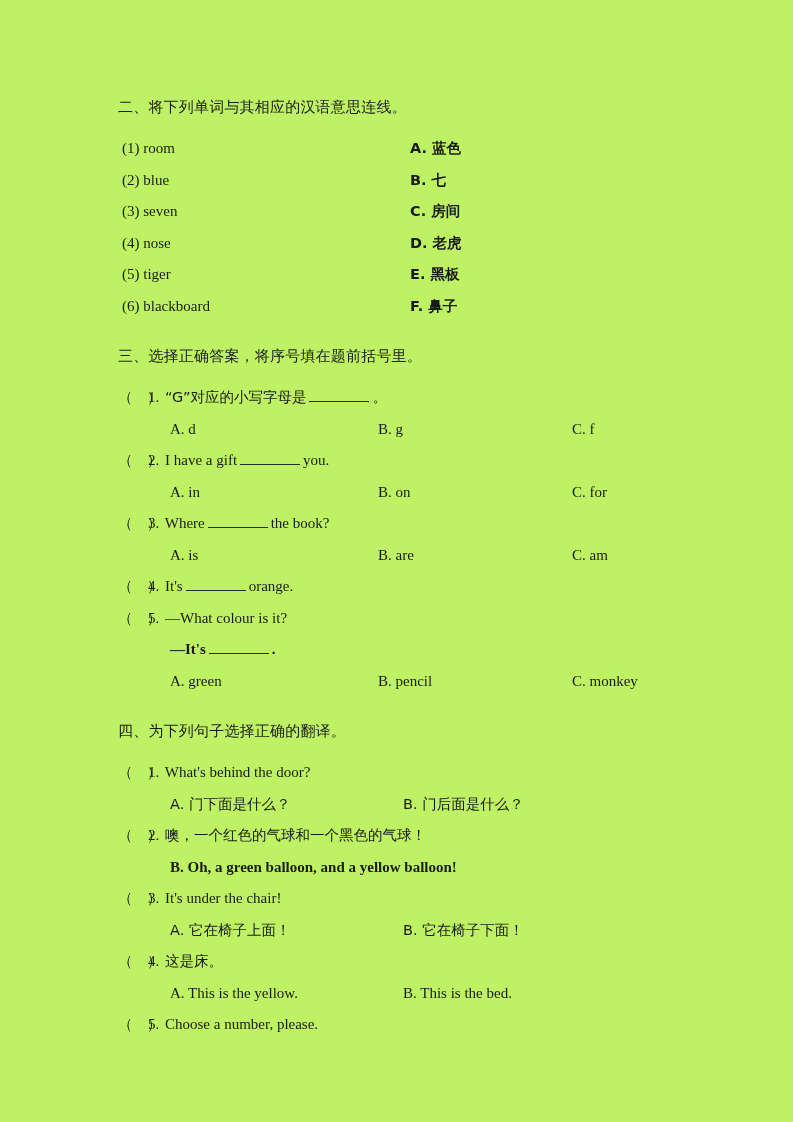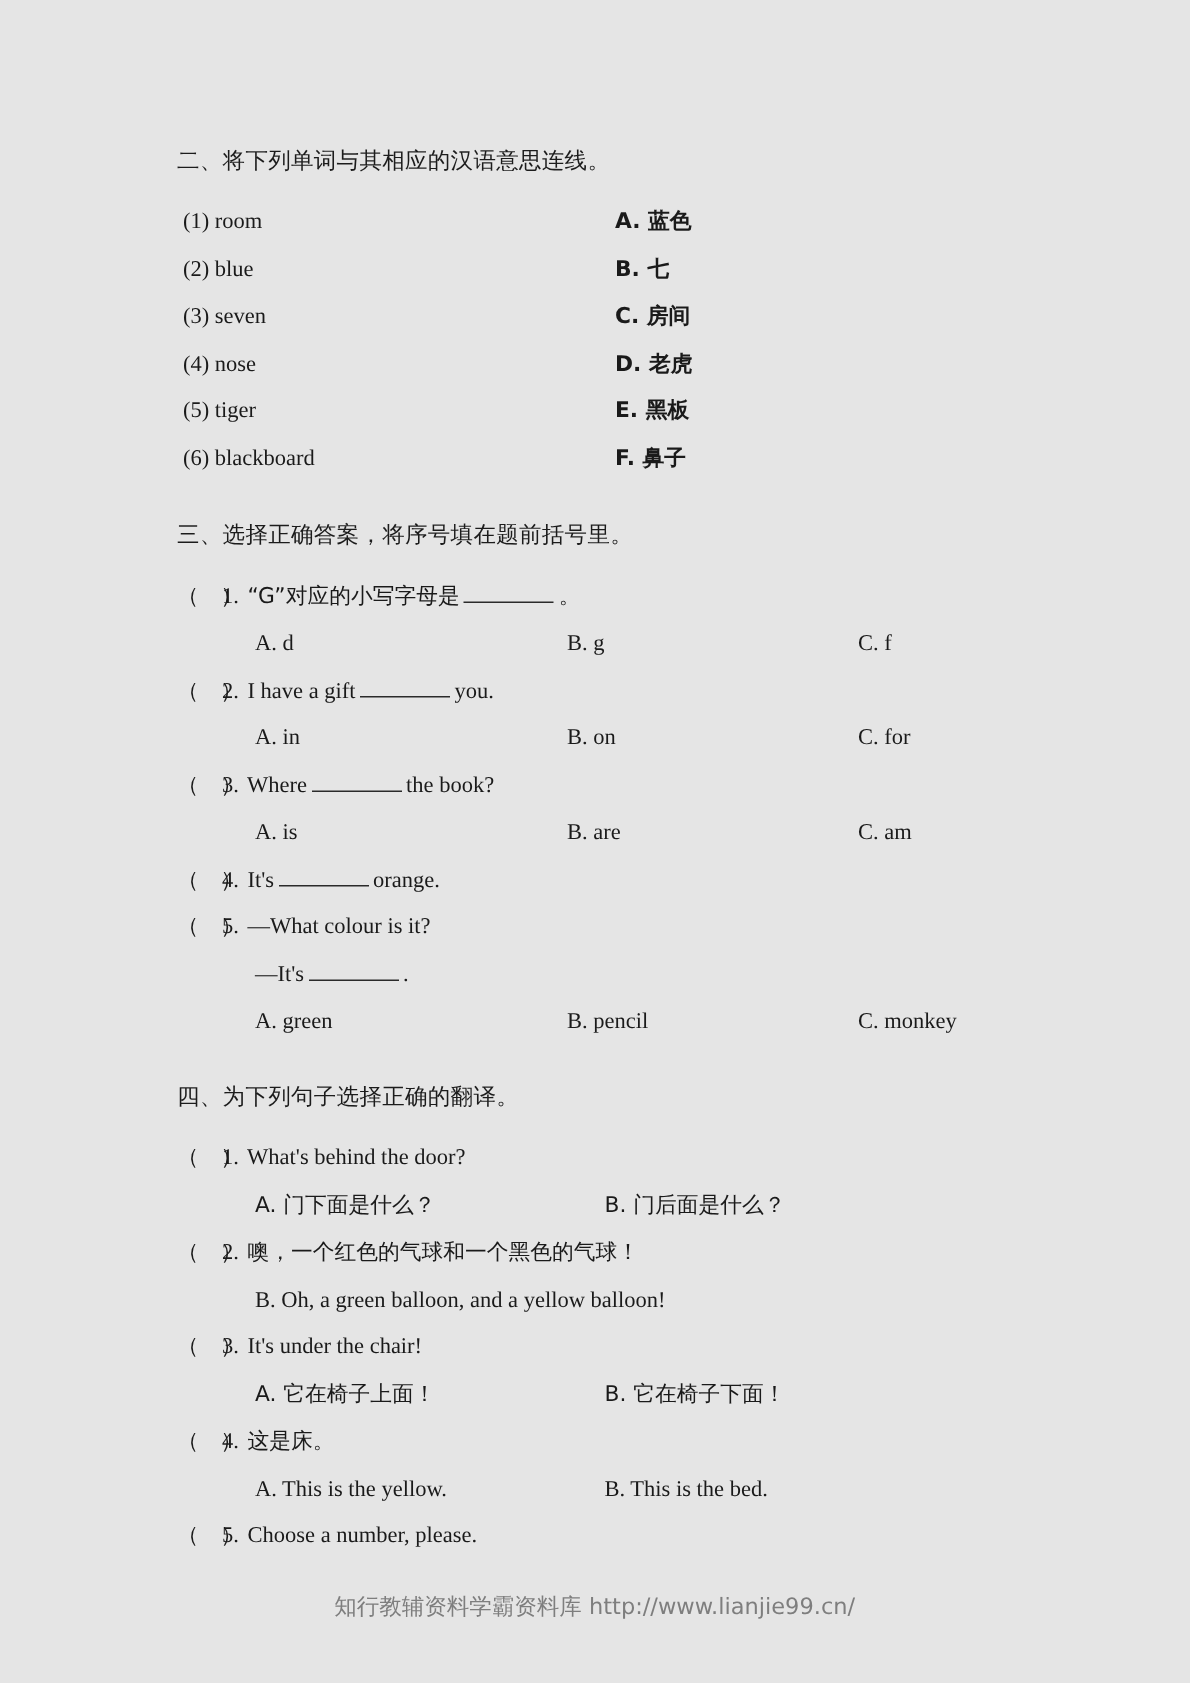--- a/index.html
+++ b/index.html
@@ -13,21 +13,21 @@
     position: relative;
     font-family: "Liberation Serif", "DejaVu Serif", serif;
     color: #1a1a1a;
     overflow: hidden;
   }
   .page {
     position: absolute;
     left: 0; top: 0;
     width: 793px;
     height: 1122px;
-    background: #e5e5e5;
+    background: #bef264;
   }
   .content {
     position: absolute;
     left: 118px;
     top: 100px;
     width: 600px;
   }
 
   
   .section-heading {
@@ -93,21 +93,21 @@
     font-size: 15px;
     line-height: 1;
   }
   .opt3-a { position: absolute; left: 52px;  top: 0; white-space: nowrap; }
   .opt3-b { position: absolute; left: 260px; top: 0; white-space: nowrap; }
   .opt3-c { position: absolute; left: 454px; top: 0; white-space: nowrap; }
 
   .opt2-a { position: absolute; left: 52px;  top: 0; white-space: nowrap; }
   .opt2-b { position: absolute; left: 285px; top: 0; white-space: nowrap; }
 
-  .sub-indent { padding-left: 52px; }
+  .sub-indent { padding-left: 52px; font-weight: bold; }
 
   
   .sec4 { margin-top: 19px; }
 
   
   .watermark {
     position: absolute;
     left: 0;
     top: 1062px;
     width: 793px;
@@ -249,16 +249,13 @@
       </div>
 
       <div class="qline">
         <span class="brackets cn">（　）</span><span class="qnum">5.</span>
         <span>Choose a number, please.</span>
       </div>
     </div>
 
   </div>
 
-  <div class="watermark">
-    <span>知行教辅资料学霸资料库</span><span>&nbsp;</span><span class="wm-url">http://www.lianjie99.cn/</span>
-  </div>
 </div>
 
 </body></html>

